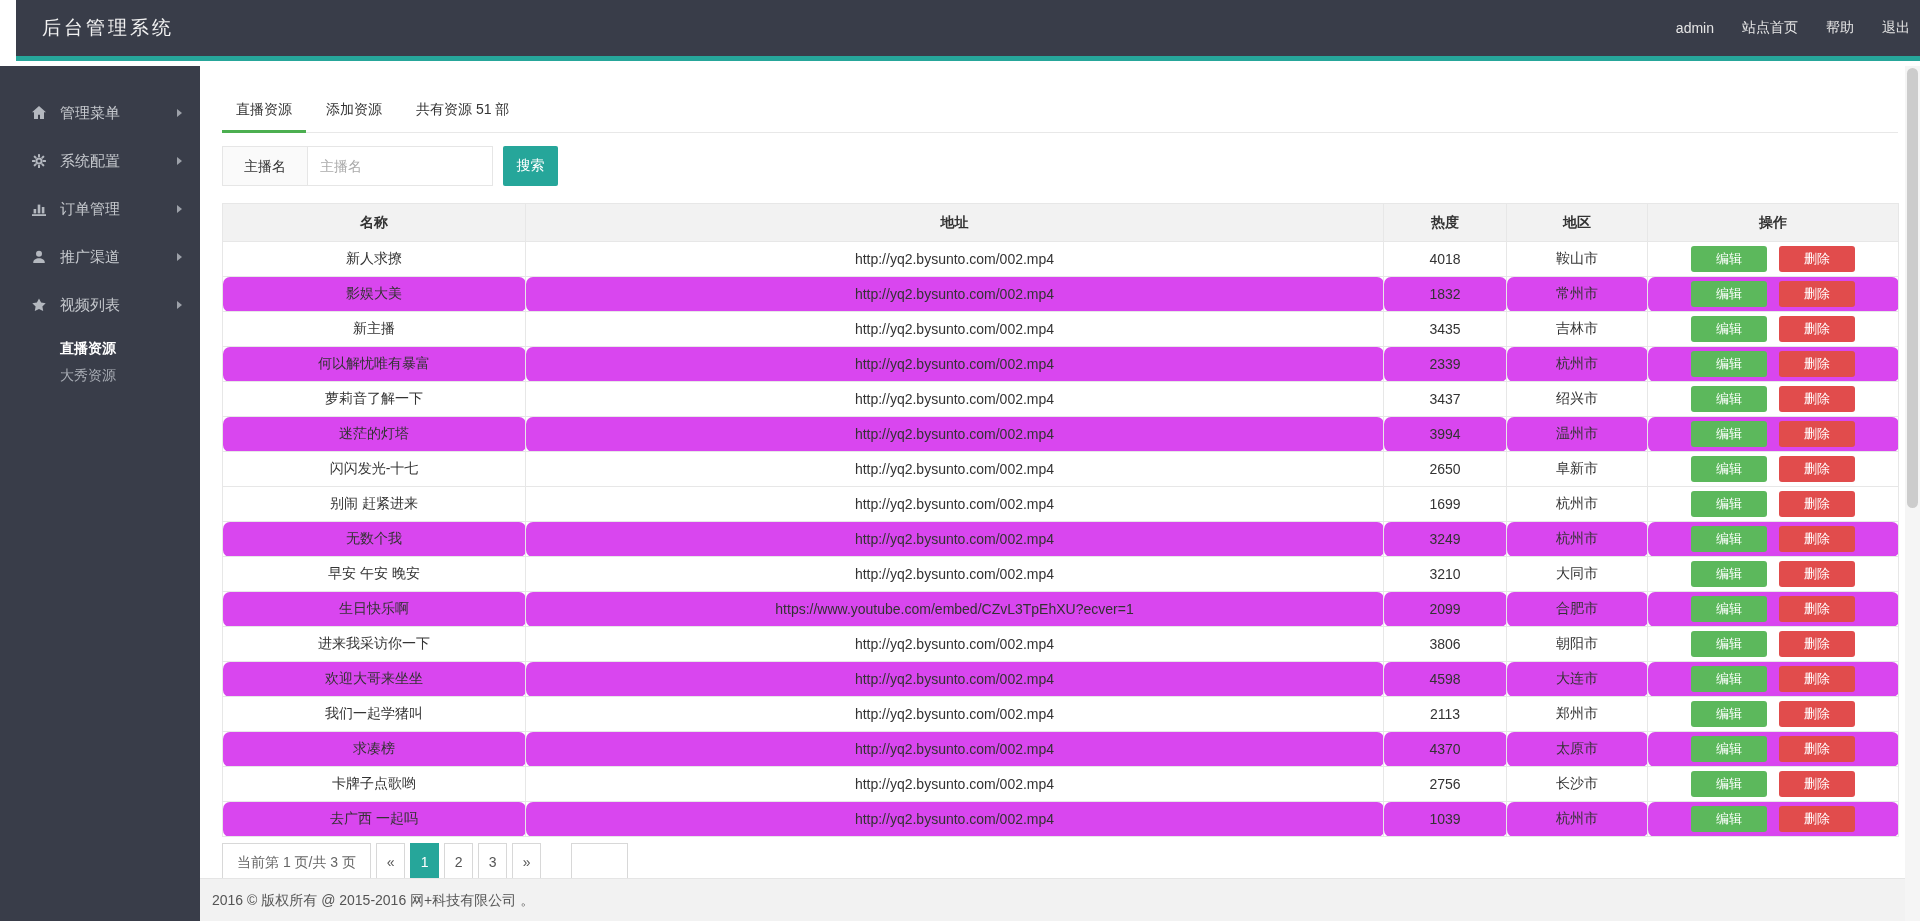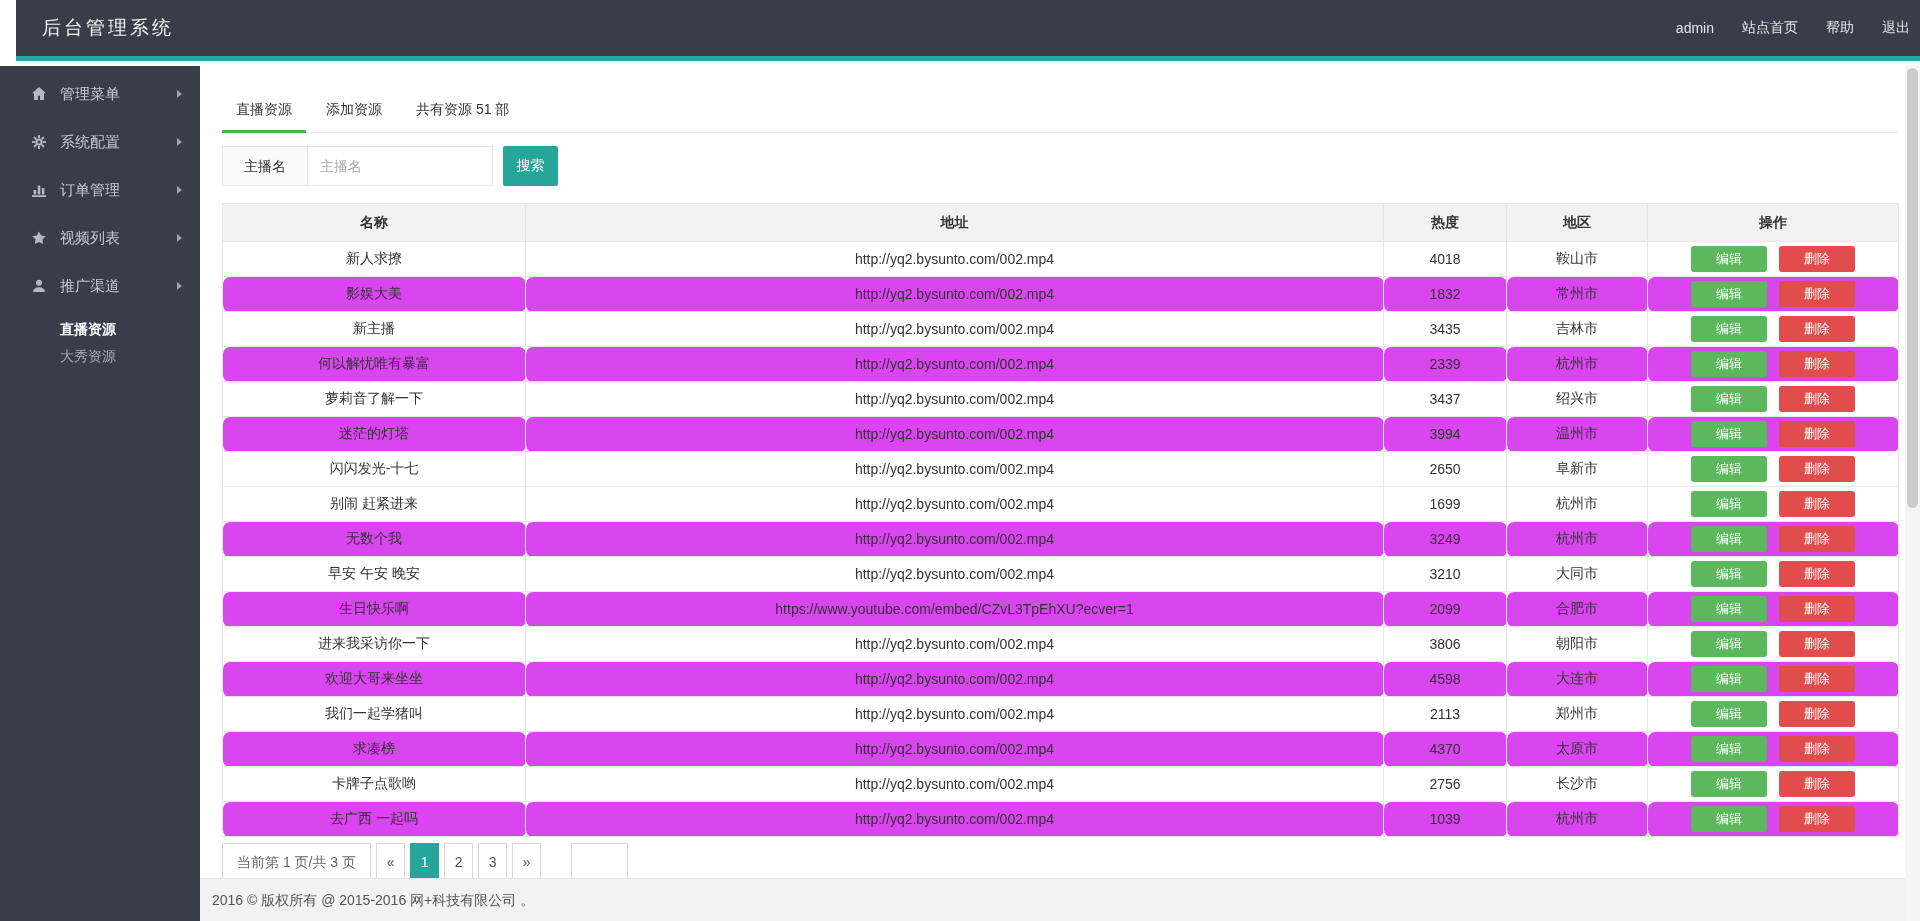--- a/index.html
+++ b/index.html
@@ -8,21 +8,21 @@
 
   
   .navbar { position:absolute; top:0; left:16px; width:1920px; height:61px; background:#393d49;
             border-bottom:5px solid #26a69a; display:flex; align-items:center; justify-content:space-between;
             padding:0 26px; z-index:6; }
   .navbar-title { color:#f2f2f2; font-size:19px; letter-spacing:3px; }
   .navbar-links { display:flex; align-items:center; gap:28px; }
   .nav-link { color:#e6e6e6; font-size:14px; text-decoration:none; cursor:pointer; }
 
   
-  .sidebar { position:absolute; top:66px; left:0; bottom:0; width:200px; background:#393d49; z-index:5; padding-top:4px; }
+  .sidebar { position:absolute; top:66px; left:0; bottom:0; width:200px; background:#393d49; z-index:5; padding-top:23px; }
   .side-item { height:48px; display:flex; align-items:center; padding:0 16px 0 31px; color:#c6c9ce;
                font-size:15px; cursor:pointer; }
   .side-icon { width:20px; height:16px; margin-right:9px; display:inline-flex; align-items:center; color:#b4b8bf; }
   .side-icon svg { width:16px; height:16px; fill:currentColor; }
   .side-label { flex:1; }
   .caret { width:0; height:0; border-top:4px solid transparent; border-bottom:4px solid transparent;
            border-left:5px solid #9da1a9; margin-right:2px; }
   .side-sub { height:27px; line-height:27px; padding-left:60px; font-size:14px; color:#a9adb5; cursor:pointer; }
   .side-sub.active { color:#ffffff; font-weight:bold; }
   .side-sub.first { margin-top:6px; }
@@ -122,34 +122,34 @@
             <rect x="6.7" y="3.6" width="2.6" height="8.8"></rect>
             <rect x="10.8" y="6" width="2.6" height="6.4"></rect>
           </svg>
         </span>
         <span class="side-label">订单管理</span>
         <span class="caret"></span>
       </div>
       <div class="side-item">
         <span class="side-icon">
           <svg viewBox="0 0 16 16">
-            <path d="M8 1.4l2.1 4.2 4.6.7-3.3 3.2.8 4.6L8 12l-4.2 2.1.8-4.6L1.3 6.3l4.6-.7z"></path>
-          </svg>
-        </span>
-        <span class="side-label">视频列表</span>
-        <span class="caret"></span>
-      </div>
-      <div class="side-item">
-        <span class="side-icon">
-          <svg viewBox="0 0 16 16">
             <circle cx="8" cy="4.8" r="3"></circle>
             <path d="M2.2 14c0-3.2 2.6-4.7 5.8-4.7s5.8 1.5 5.8 4.7z"></path>
           </svg>
         </span>
         <span class="side-label">推广渠道</span>
+        <span class="caret"></span>
+      </div>
+      <div class="side-item">
+        <span class="side-icon">
+          <svg viewBox="0 0 16 16">
+            <path d="M8 1.4l2.1 4.2 4.6.7-3.3 3.2.8 4.6L8 12l-4.2 2.1.8-4.6L1.3 6.3l4.6-.7z"></path>
+          </svg>
+        </span>
+        <span class="side-label">视频列表</span>
         <span class="caret"></span>
       </div>
       <div class="side-sub active first">直播资源</div>
       <div class="side-sub">大秀资源</div>
     </div>
 </div>
 
 <div class="main">
 
   <div class="tabs">

